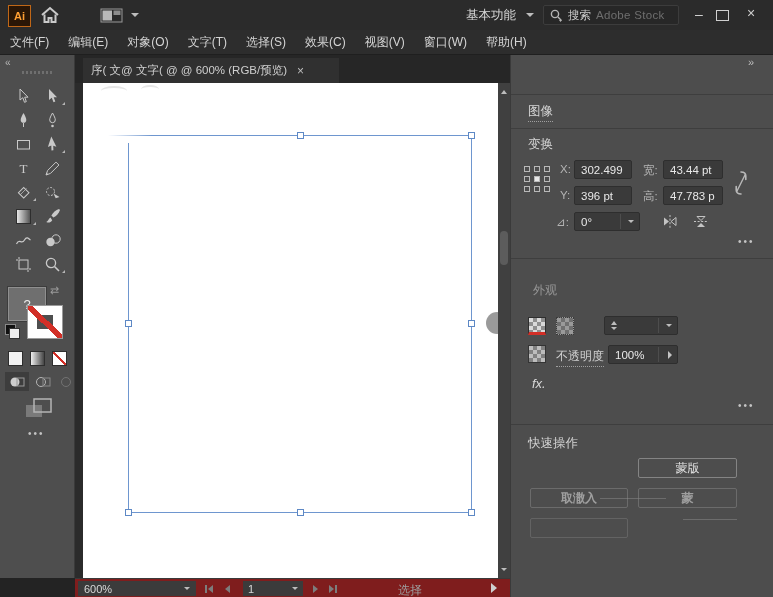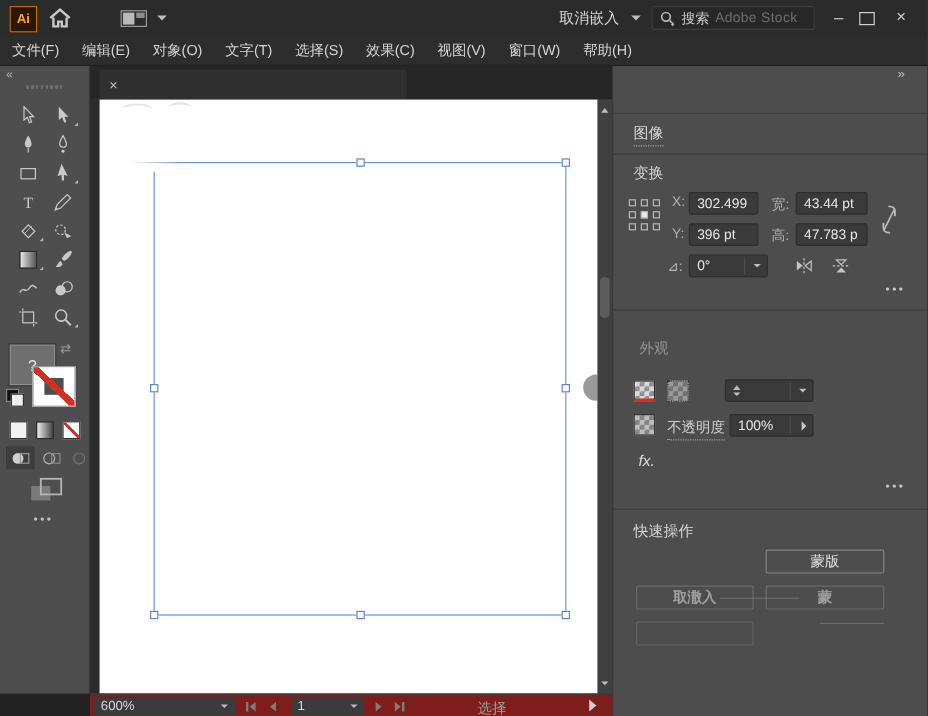--- a/index.html
+++ b/index.html
@@ -148,21 +148,21 @@
     </div>
     <div class="abs" style="left:100px;top:8px;">
       <svg width="24" height="15" viewBox="0 0 24 15">
         <rect x="1" y="1" width="21" height="13" fill="none" stroke="#9a9a9a"></rect>
         <rect x="2.5" y="2.5" width="9.5" height="10" fill="#b9b9b9"></rect>
         <rect x="13.5" y="2.5" width="7" height="4.5" fill="#8d8d8d"></rect>
       </svg>
     </div>
     <span class="abs chev-d" style="left:131px;top:13px;"></span>
 
-    <span class="abs ws-label" style="left:466px;top:7px;">取消嵌入</span>
+    <span class="abs ws-label" style="left:466px;top:7px;">基本功能</span>
     <span class="abs chev-d" style="left:526px;top:13px;"></span>
 
     <div class="abs searchbox">
       <span>
         <svg width="13" height="13" viewBox="0 0 13 13">
           <circle cx="5" cy="5" r="3.6" fill="none" stroke="#b5b5b5" stroke-width="1.4"></circle>
           <path d="M8 8l3.4 3.4" stroke="#b5b5b5" stroke-width="1.4"></path>
           <path d="M9 11l3 0-1.5 2z" fill="#b5b5b5"></path>
         </svg>
       </span>
@@ -184,20 +184,21 @@
       <span>选择(S)</span>
       <span>效果(C)</span>
       <span>视图(V)</span>
       <span>窗口(W)</span>
       <span>帮助(H)</span>
     </div>
   </div>
 
   <div class="abs tabbar"></div>
   <div class="abs doctab">
+    <span class="doctab-title">序( 文@ 文字( @ @ 600% (RGB/预览)</span>
     <span class="doctab-close">×</span>
   </div>
 
   <div class="abs toolpanel"></div>
   <span class="abs tool-collapse">«</span>
   <div class="abs grip"></div>
 
   <div class="abs toolgrid">
     <span class="tool">
       <svg width="17" height="17" viewBox="0 0 17 17">

